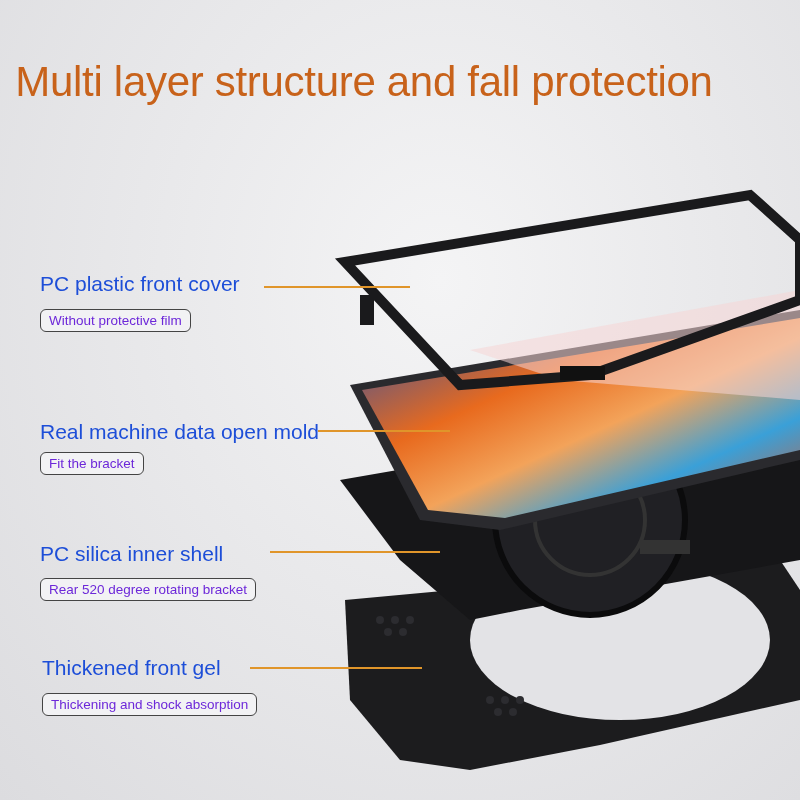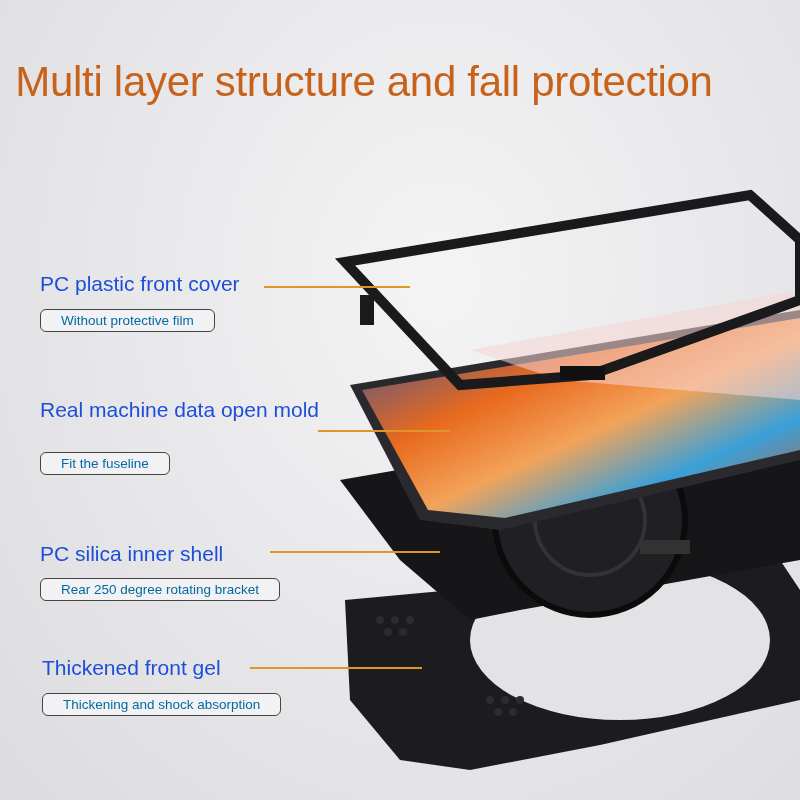--- a/index.html
+++ b/index.html
@@ -9,22 +9,22 @@
     font-family: "Liberation Sans", sans-serif;
   }
   .title {
     position:absolute; left:0; top:58px; width:728px; text-align:center;
     font-size:42px; color:#c8621a; letter-spacing:-0.3px; font-weight:normal;
   }
   .label {
     position:absolute; font-size:21px; color:#1d4ed8; white-space:nowrap;
   }
   .tag {
-    position:absolute; font-size:13.5px; color:#0369a1; border:1px solid #444;
-    border-radius:6px; padding:3px 20px; background:#f2f2f4; white-space:nowrap;
+    position:absolute; font-size:13.5px; color:#6d28d9; border:1px solid #444;
+    border-radius:6px; padding:3px 8px; background:#f2f2f4; white-space:nowrap;
   }
   .leader {
     position:absolute; height:2px; background:#e0952a;
   }
   .product { position:absolute; left:0; top:0; width:800px; height:800px; pointer-events:none; }
 </style>
 </head>
 <body>
 
 <div class="title">Multi layer structure and fall protection</div>
@@ -67,23 +67,23 @@
 
   <path d="M345 262 L750 195 L800 240 L800 300 L590 375 L460 385 Z" fill="none" stroke="#1a1a1c" stroke-width="10"></path>
   <rect x="560" y="366" width="45" height="14" fill="#111"></rect>
   <rect x="360" y="295" width="14" height="30" fill="#1a1a1c"></rect>
 </svg>
 
 <div class="label" style="left:40px; top:272px;">PC plastic front cover</div>
 <div class="leader" style="left:264px; top:286px; width:146px;"></div>
 <div class="tag" style="left:40px; top:309px;">Without protective film</div>
 
-<div class="label" style="left:40px; top:398px;">Real machine data open mold</div>
+<div class="label" style="left:40px; top:420px;">Real machine data open mold</div>
 <div class="leader" style="left:318px; top:430px; width:132px;"></div>
-<div class="tag" style="left:40px; top:452px;">Fit the fuseline</div>
+<div class="tag" style="left:40px; top:452px;">Fit the bracket</div>
 
 <div class="label" style="left:40px; top:542px;">PC silica inner shell</div>
 <div class="leader" style="left:270px; top:551px; width:170px;"></div>
-<div class="tag" style="left:40px; top:578px;">Rear 250 degree rotating bracket</div>
+<div class="tag" style="left:40px; top:578px;">Rear 520 degree rotating bracket</div>
 
 <div class="label" style="left:42px; top:656px;">Thickened front gel</div>
 <div class="leader" style="left:250px; top:667px; width:172px;"></div>
 <div class="tag" style="left:42px; top:693px;text-align:center;">Thickening and shock absorption</div>
 
 </body></html>

